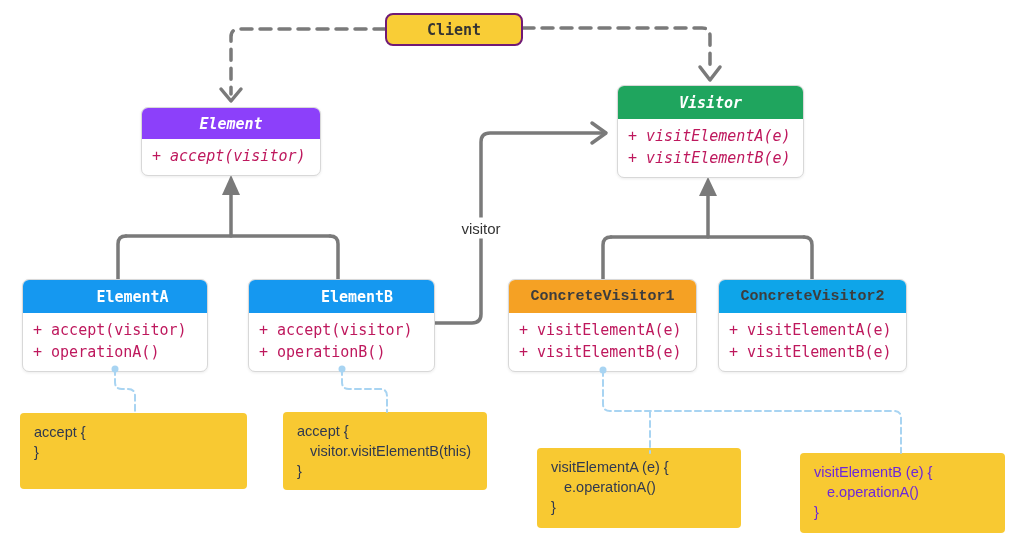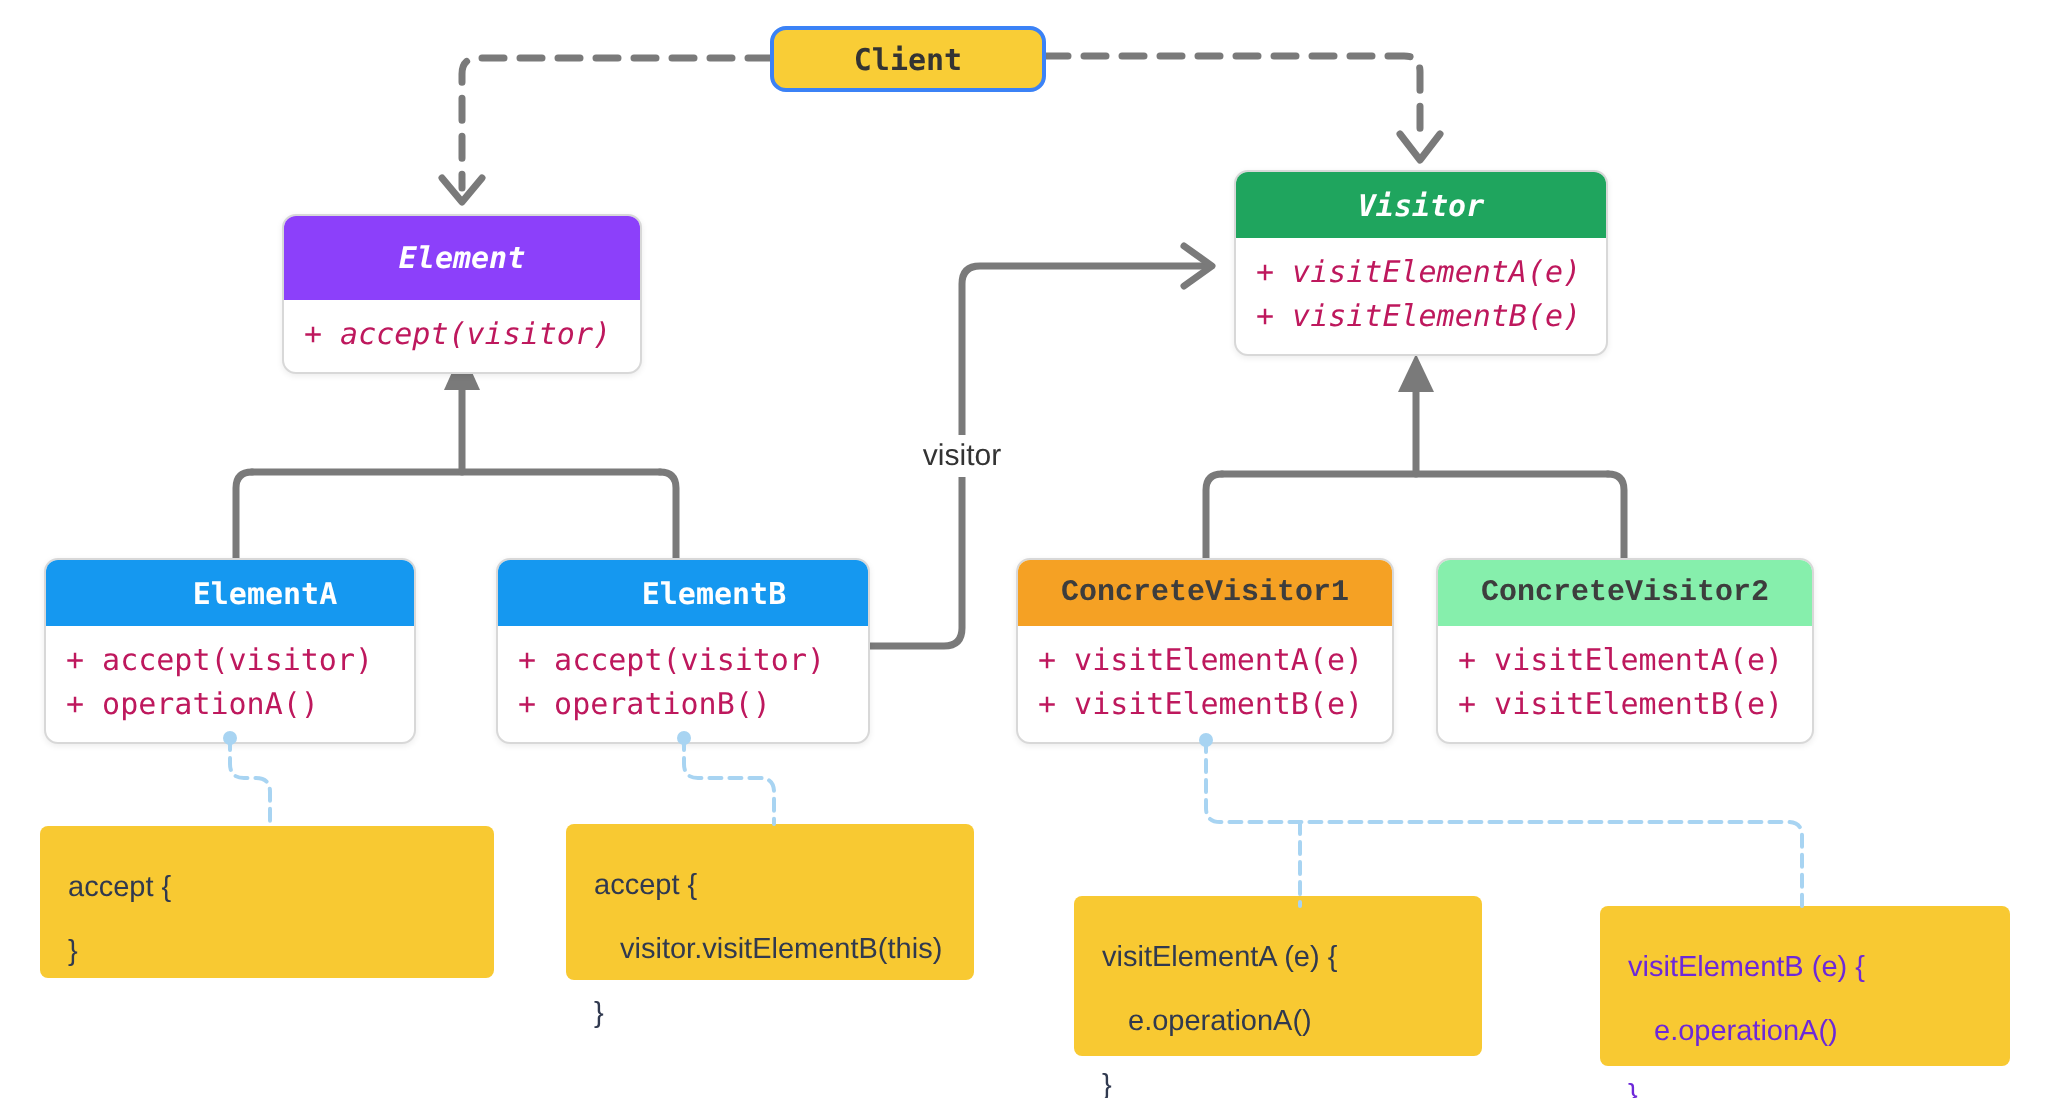--- a/index.html
+++ b/index.html
@@ -23,40 +23,40 @@
     border-radius:6px 6px 0 0;
   }
   .box .body { padding:6px 10px 8px 10px; }
   .member { font-size:15px; line-height:22px; color:#be185d; white-space:pre; }
   .abstract .hdr, .abstract .member { font-style:italic; }
   .hdr-orange { color:#3d3d3d !important;font-family:Liberation Mono, monospace; }
 
   
   #box-client {
     position:absolute; z-index:2; left:385px; top:13px; width:138px; height:33px;
-    background:#f9cd36; border:2px solid #3b82f6; border-radius:8px;
+    background:#f9cd36; border:2px solid #701a75; border-radius:8px;
     display:flex; align-items:center; justify-content:center;
     font-weight:bold; font-size:15px; color:#333333;
   }
 
   #box-element   { left:141px; top:107px; width:180px; }
-  #box-element .hdr { height:42px; }
+  #box-element .hdr { height:31px; }
   #box-visitor   { left:617px; top:85px;  width:187px; }
   #box-element-a { left:22px;  top:279px; width:186px; }
   #box-element-b { left:248px; top:279px; width:187px; }
   #box-cv1       { left:508px; top:279px; width:189px; }
   #box-cv2       { left:718px; top:279px; width:189px; }
 
   
   .note {
     position:absolute; z-index:2; border-radius:4px;
     font-family:"Liberation Sans", sans-serif; font-size:14.5px;
     line-height:20px; padding:9px 14px;
   }
-  .note .ln { white-space:pre;margin-top:12px; }
+  .note .ln { white-space:pre; }
   .note .ln-indent { padding-left:13px; }
   #note-1 { left:20px;  top:413px; width:227px; height:76px; }
   #note-2 { left:283px; top:412px; width:204px; height:78px; }
   #note-3 { left:537px; top:448px; width:204px; height:80px; }
   #note-4 { left:800px; top:453px; width:205px; height:80px; }
 
   
   #edge-label-visitor {
     position:absolute; z-index:2; left:481px; top:228px;
     transform:translate(-50%,-50%);
@@ -144,21 +144,21 @@
     <div class="hdr hdr-orange" style="background: rgb(245, 161, 36);">
       <span>ConcreteVisitor1</span>
     </div>
     <div class="body">
       <div class="member">+ visitElementA(e)</div>
       <div class="member">+ visitElementB(e)</div>
     </div>
   </div>
 
   <div class="box" id="box-cv2">
-    <div class="hdr hdr-orange" style="background: #86efac; text-align: center;">
+    <div class="hdr hdr-orange" style="background: #0ea5e9; text-align: center;">
       <span>ConcreteVisitor2</span>
     </div>
     <div class="body">
       <div class="member">+ visitElementA(e)</div>
       <div class="member">+ visitElementB(e)</div>
     </div>
   </div>
 
   <span id="edge-label-visitor">visitor</span>
 

